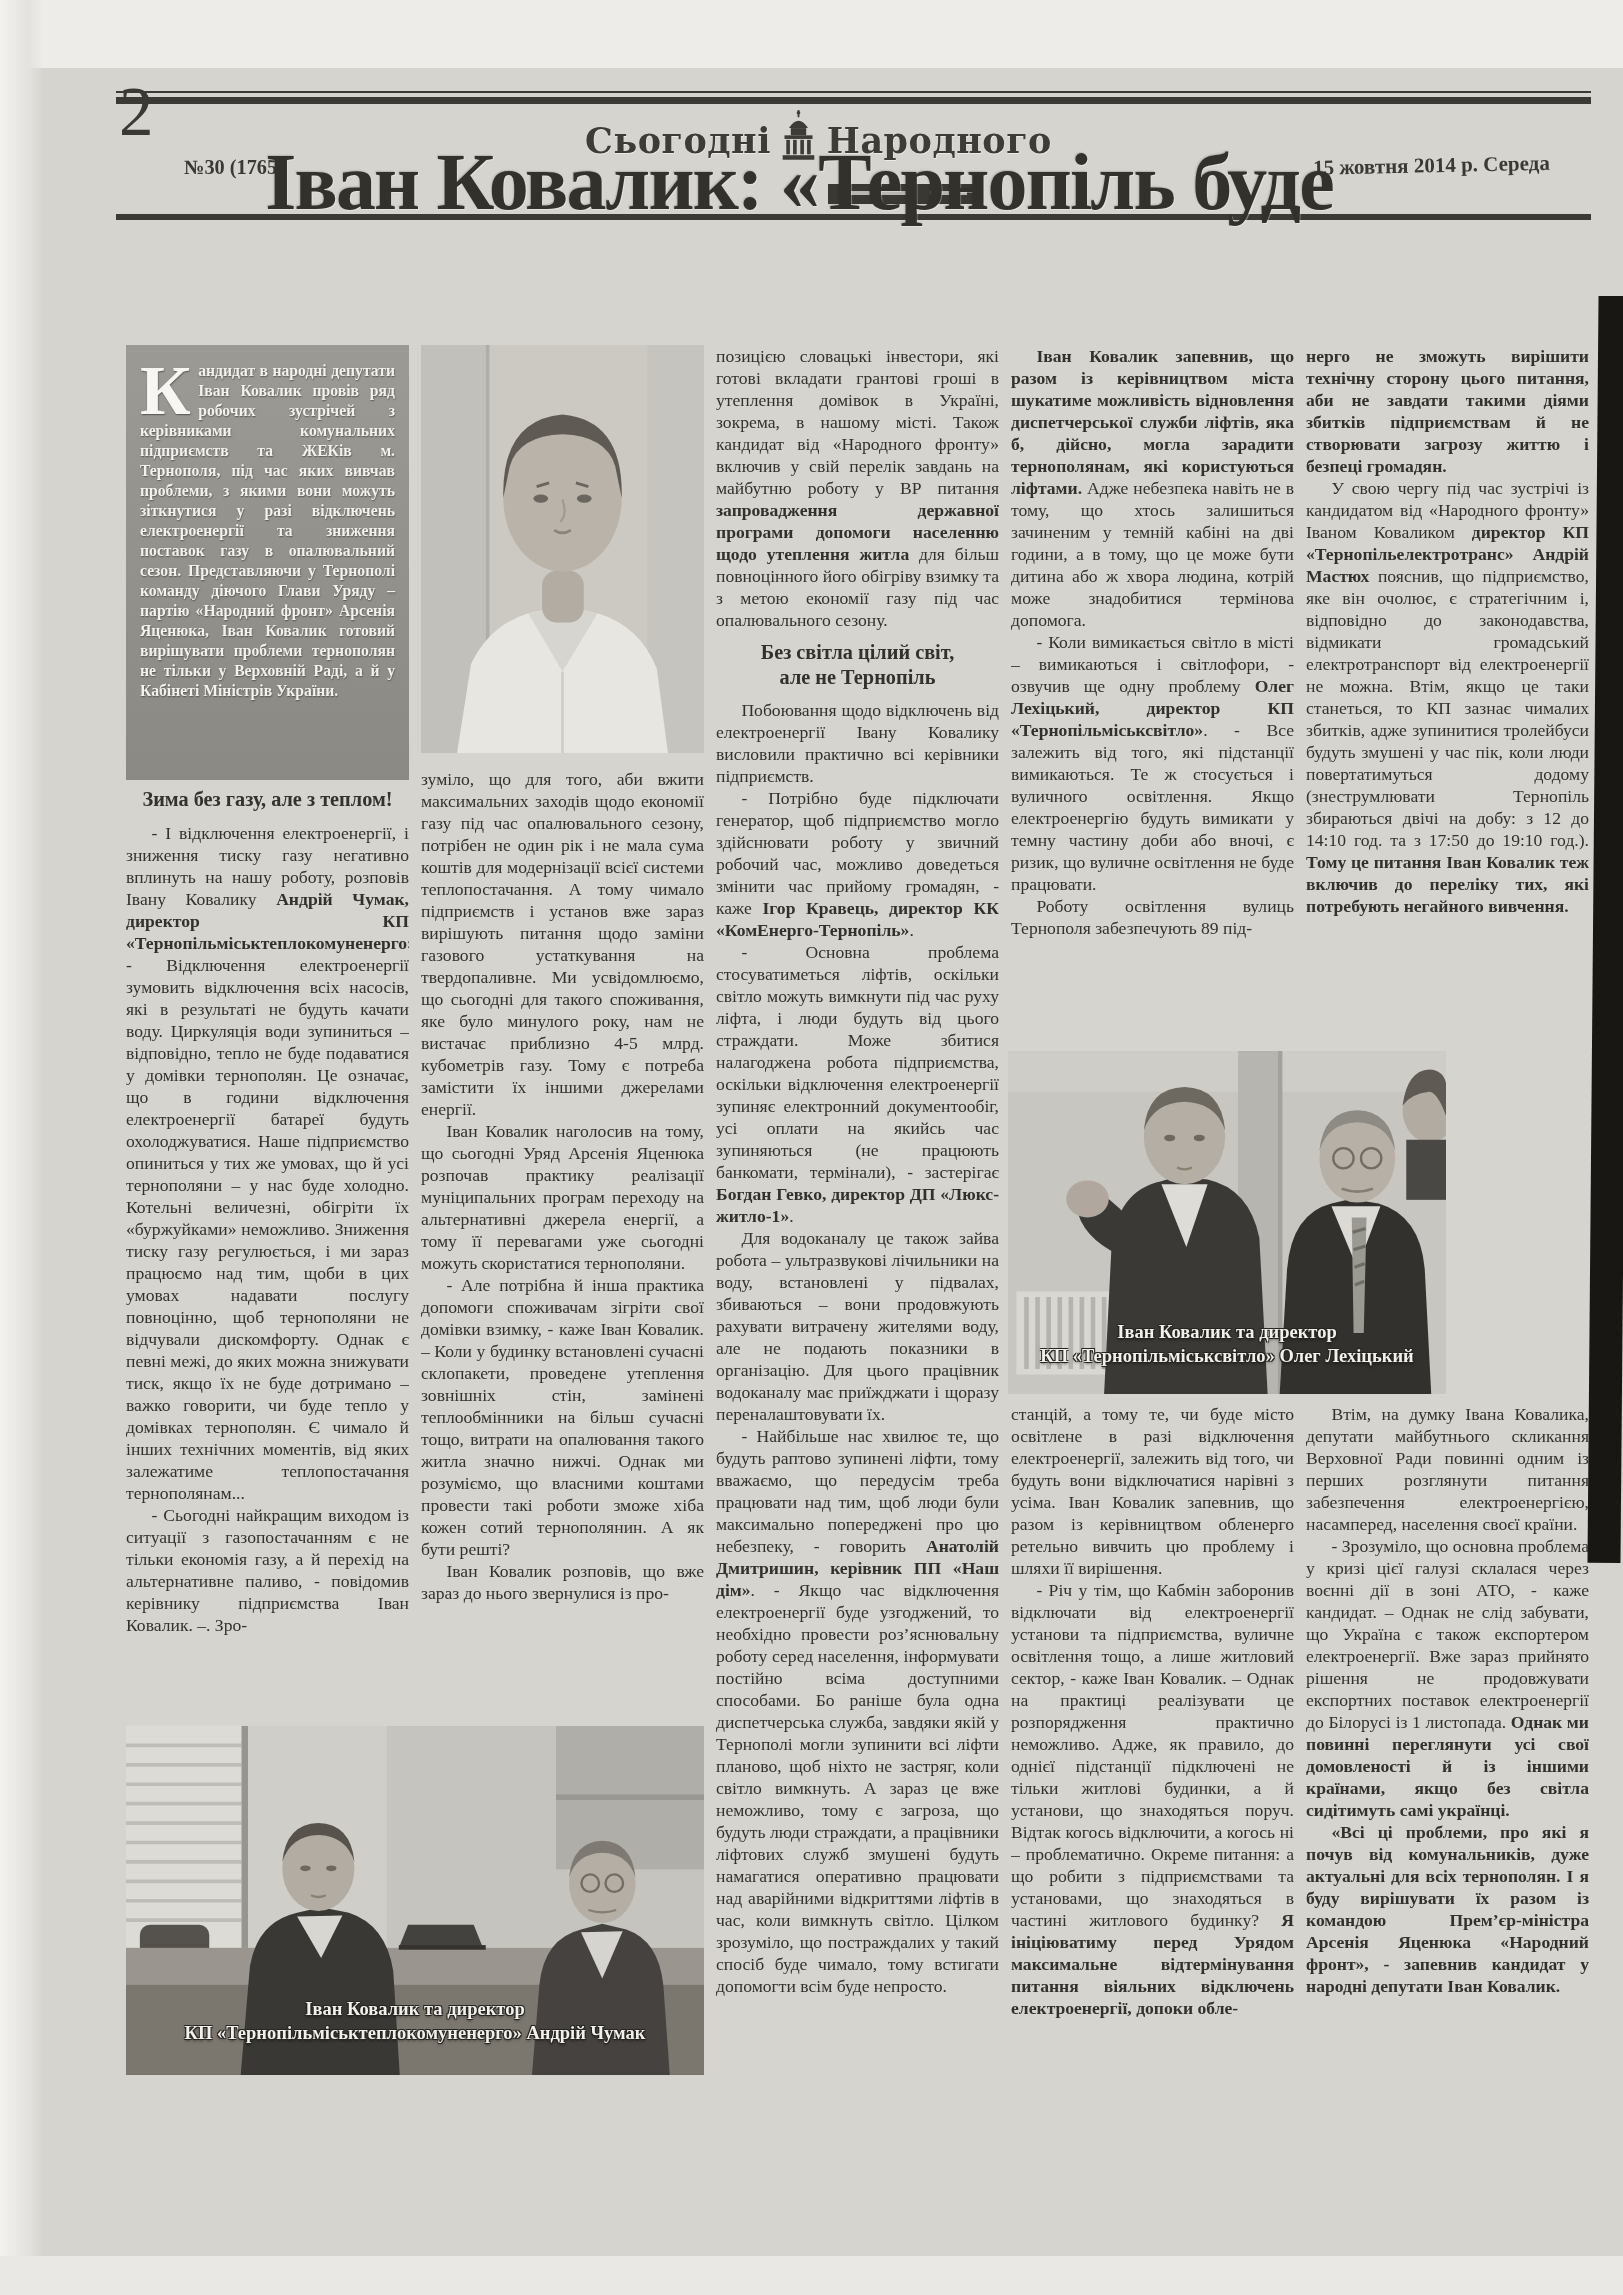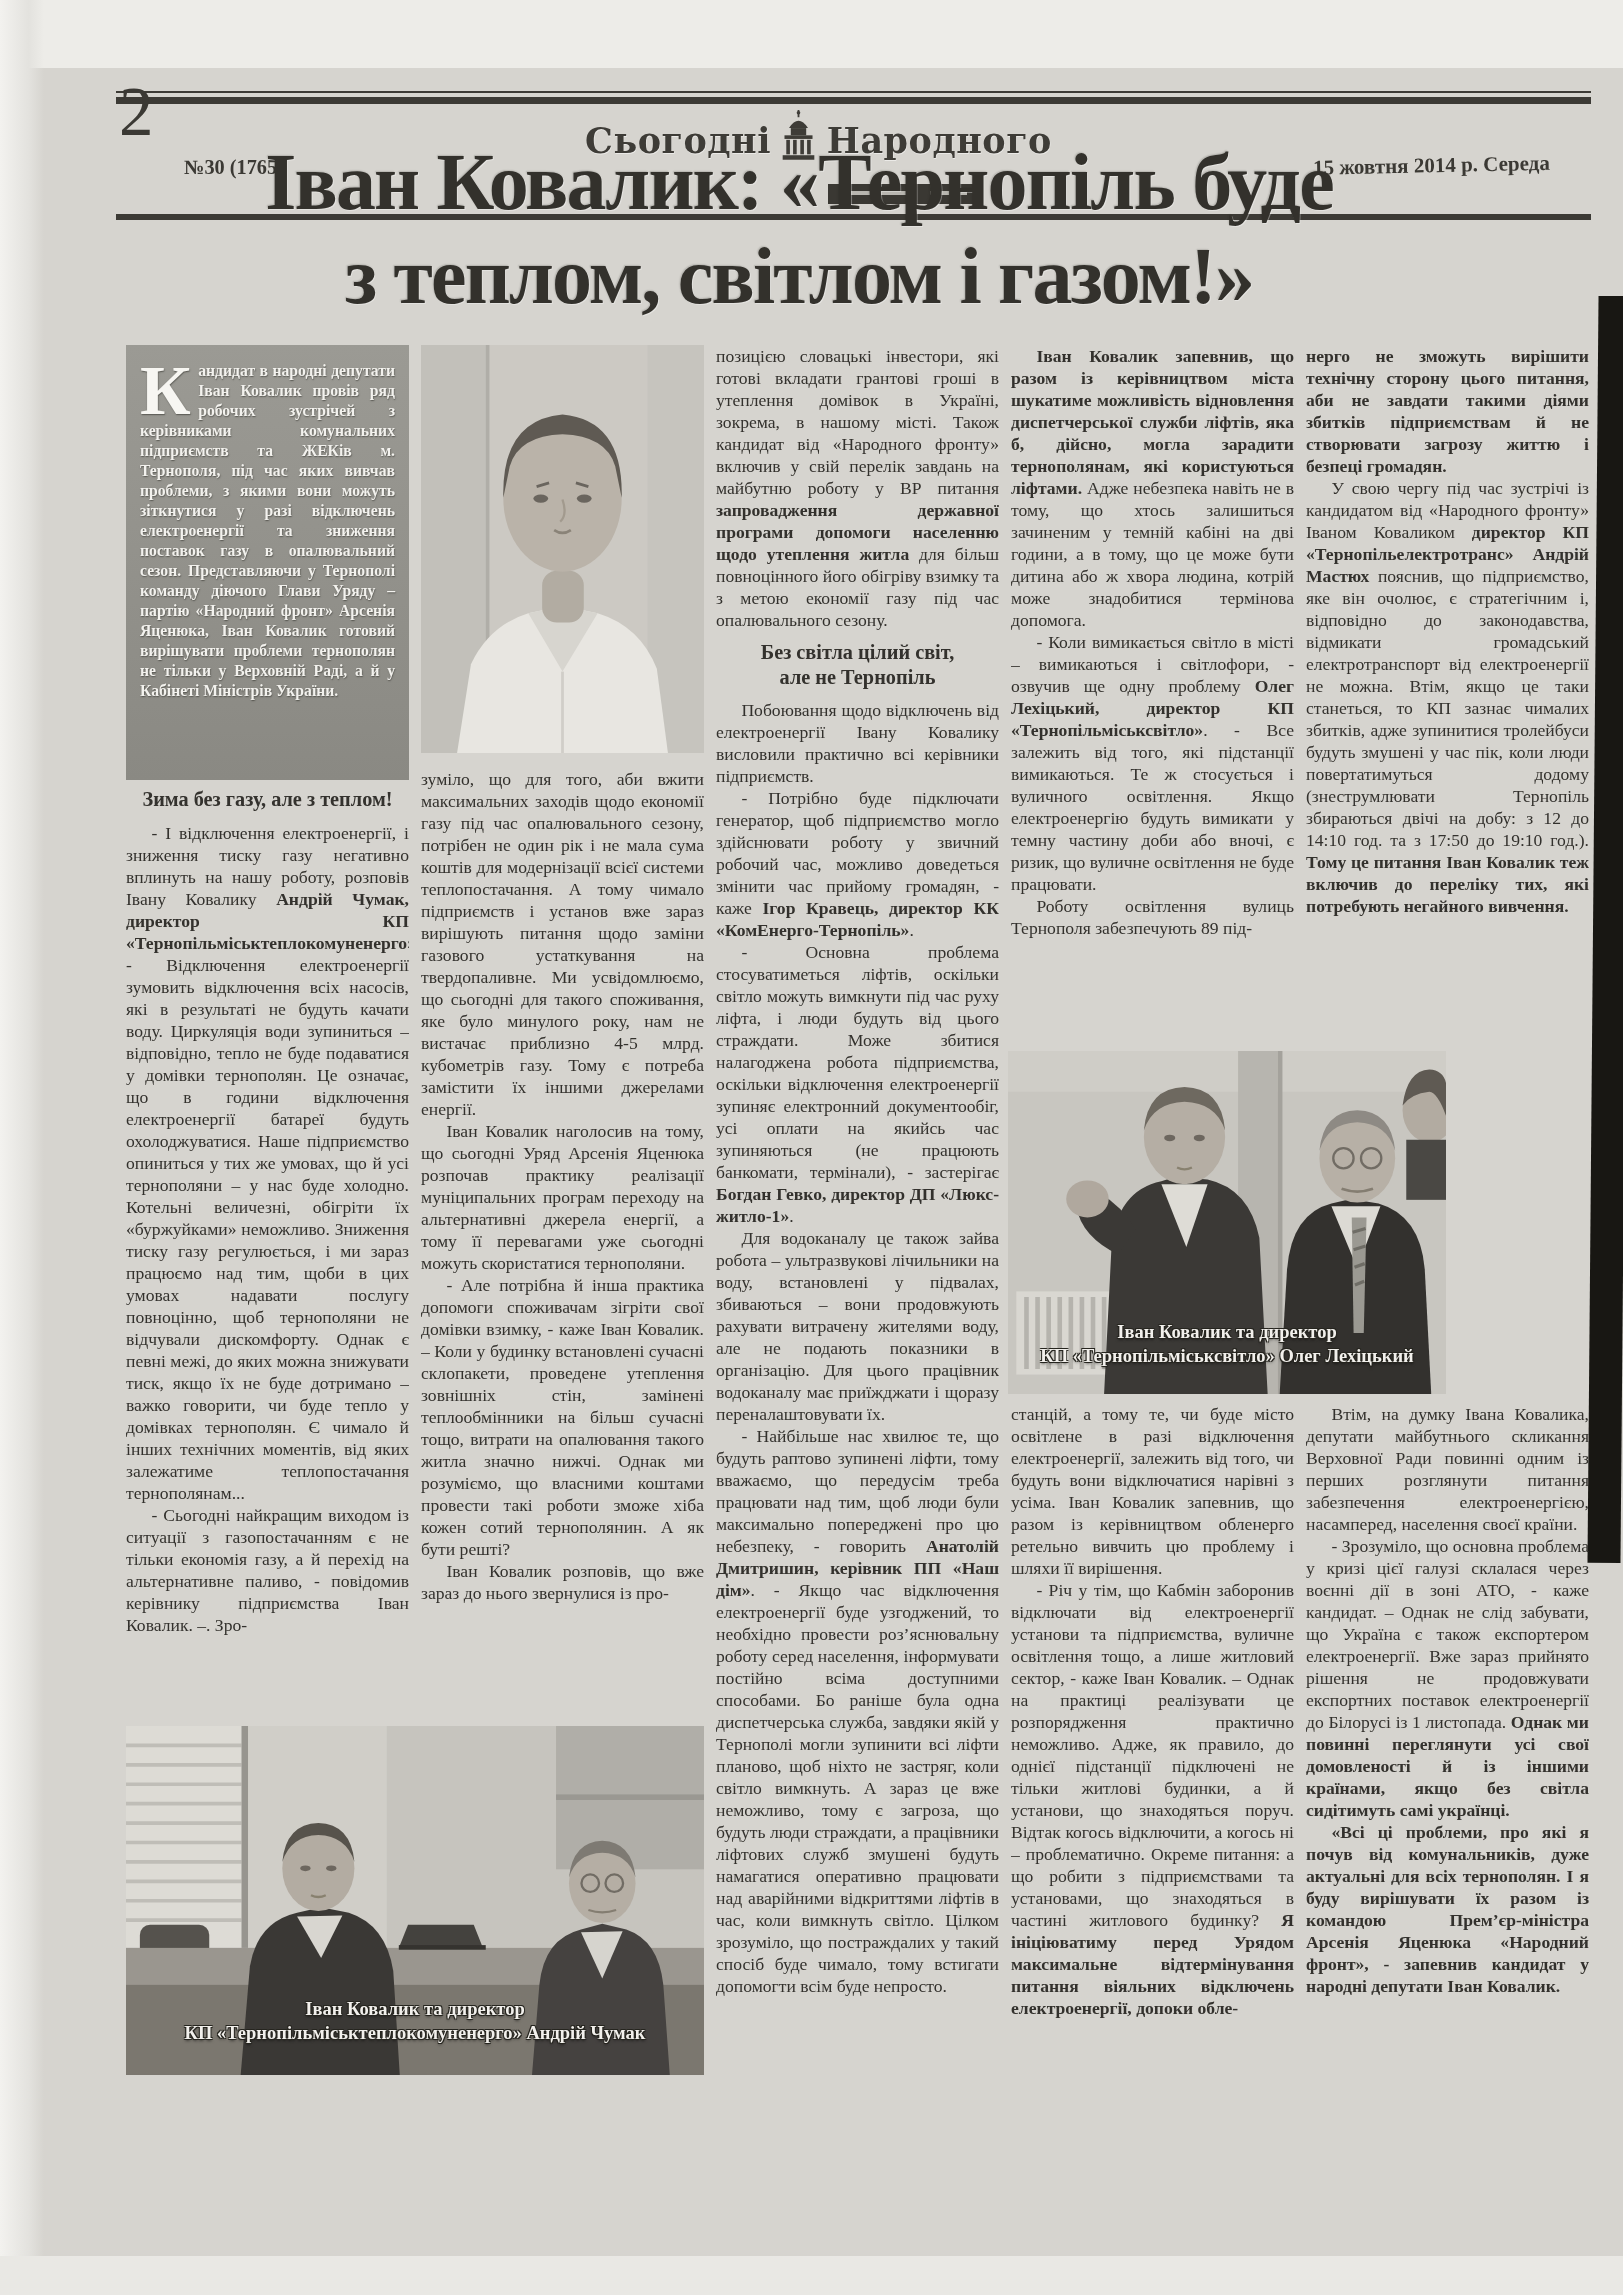--- a/index.html
+++ b/index.html
@@ -94,21 +94,20 @@
   </div>
   <div class="abs masthead-banner">
     <i style="left:11px;width:69px;"></i>
       <i style="left:102px;width:37px;"></i>
   </div>
   <div class="abs date">15 жовтня 2014 р. Середа</div>
   <div class="abs rule r3"></div>
 
   <div class="abs headline">
     <div>Іван Ковалик: «Тернопіль буде</div>
-    <div>з теплом, світлом і газом!»</div>
   </div>
 
   <div class="abs lead-box">
     <span class="dropcap">К</span><span>андидат в народні депутати Іван Ковалик провів ряд робочих зустрічей з керівниками комунальних підприємств та ЖЕКів м. Тернополя, під час яких вивчав проблеми, з якими вони можуть зіткнутися у разі відключень електроенергії та зниження поставок газу в опалювальний сезон. Представляючи у Тернополі команду діючого Глави Уряду – партію «Народний фронт» Арсенія Яценюка, Іван Ковалик готовий вирішувати проблеми тернополян не тільки у Верховній Раді, а й у Кабінеті Міністрів України.</span>
   </div>
 
   <div class="photo photo-portrait">
     <svg viewBox="0 0 612 882" preserveAspectRatio="none">
       <rect width="612" height="882" fill="#ccc9c3"></rect>
       <rect width="140" height="882" fill="#c2c0ba"></rect>

